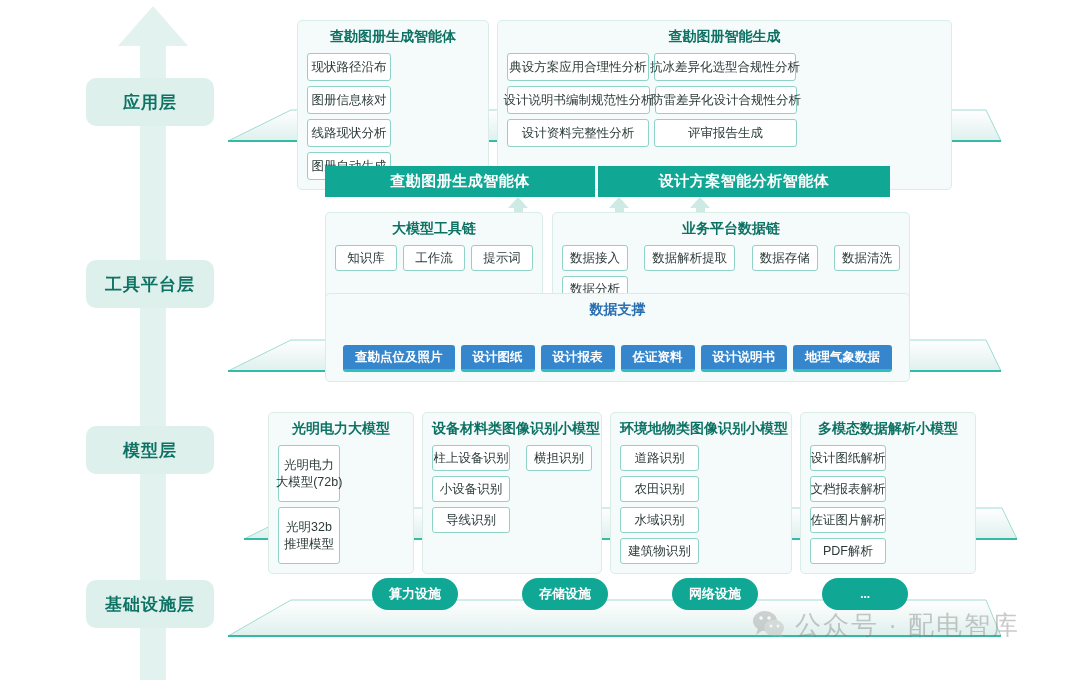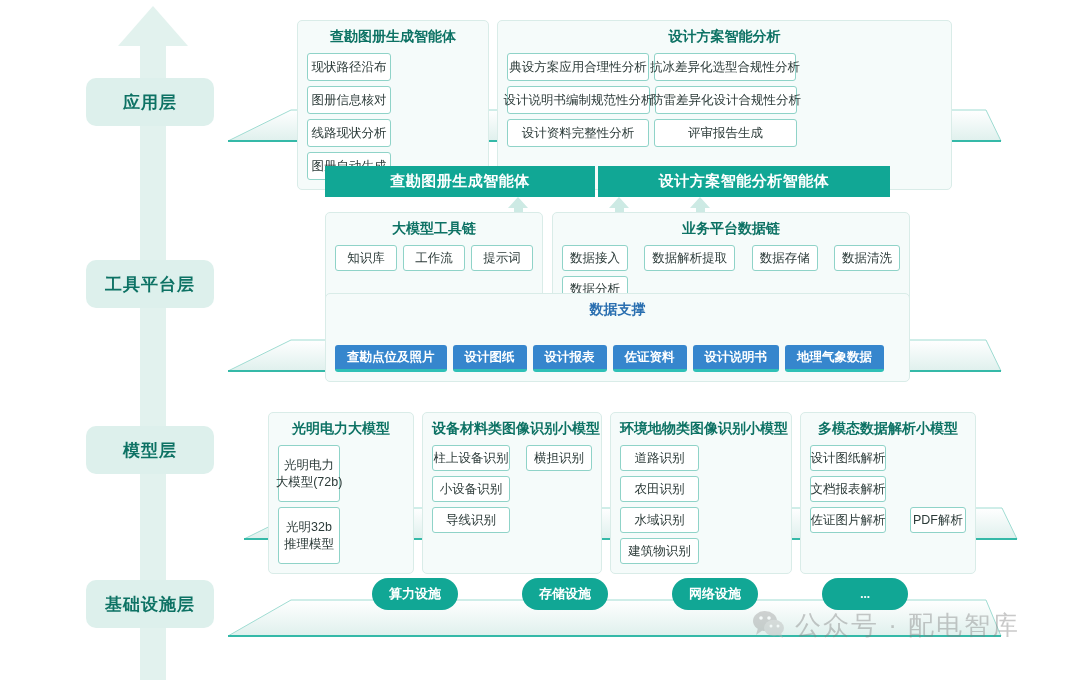--- a/index.html
+++ b/index.html
@@ -120,21 +120,21 @@
     font-size: 12.5px;
     font-weight: bold;
     height: 27px;
     display: flex;
     align-items: center;
     justify-content: center;
     padding: 0 12px;
     white-space: nowrap;
   }
   #data-support .panel-title { color: #2a6fb0; }
-  #data-support .cells { justify-content: flex-start; gap: 6px; margin-top: 26px; }
+  #data-support .cells { justify-content: center; gap: 6px; margin-top: 26px; }
 
   
   #model-layer { position: absolute; left: 16px; top: 390px; width: 1080px; height: 150px; }
   #model-groups { position: absolute; left: 252px; top: 22px; display: flex; gap: 8px; }
   #model-groups .cell { height: 26px; }
   .cell-tall {
     height: 57px !important;
     flex-direction: column;
     line-height: 1.35;
     padding: 0 6px;
@@ -216,21 +216,21 @@
       <div class="panel-title">查勘图册生成智能体</div>
       <div class="cells">
         <div class="cell" style="width:84px">现状路径沿布</div>
         <div class="cell" style="width:84px">图册信息核对</div>
         <div class="cell" style="width:84px">线路现状分析</div>
         <div class="cell" style="width:84px">图册自动生成</div>
       </div>
     </div>
 
     <div class="panel" style="width:455px">
-      <div class="panel-title">设计方案智能分析</div>
+      <div class="panel-title">查勘图册智能生成</div>
       <div class="cells">
         <div class="cell" style="width:142px">典设方案应用合理性分析</div>
         <div class="cell" style="width:142px">抗冰差异化选型合规性分析</div>
         <div class="cell" style="width:143px">设计说明书编制规范性分析</div>
         <div class="cell" style="width:142px">防雷差异化设计合规性分析</div>
         <div class="cell" style="width:142px">设计资料完整性分析</div>
         <div class="cell" style="width:143px">评审报告生成</div>
       </div>
     </div>
 
@@ -371,21 +371,21 @@
         <div class="cell" style="width:79px">建筑物识别</div>
       </div>
     </div>
 
     <div class="panel" style="width:176px">
       <div class="panel-title">多模态数据解析小模型</div>
       <div class="cells" style="justify-content:space-between">
         <div class="cell" style="width:76px">设计图纸解析</div>
         <div class="cell" style="width:76px">文档报表解析</div>
         <div class="cell" style="width:76px">佐证图片解析</div>
-        <div class="cell" style="width:56px">PDF解析</div>
+        <div class="cell" style="width:76px">PDF解析</div>
       </div>
     </div>
 
   </div>
 </div>
 
 <div id="infra-layer">
 
   <div class="shelf" style="top:58px">
     <svg width="1080" height="45" viewBox="0 0 1080 45">

